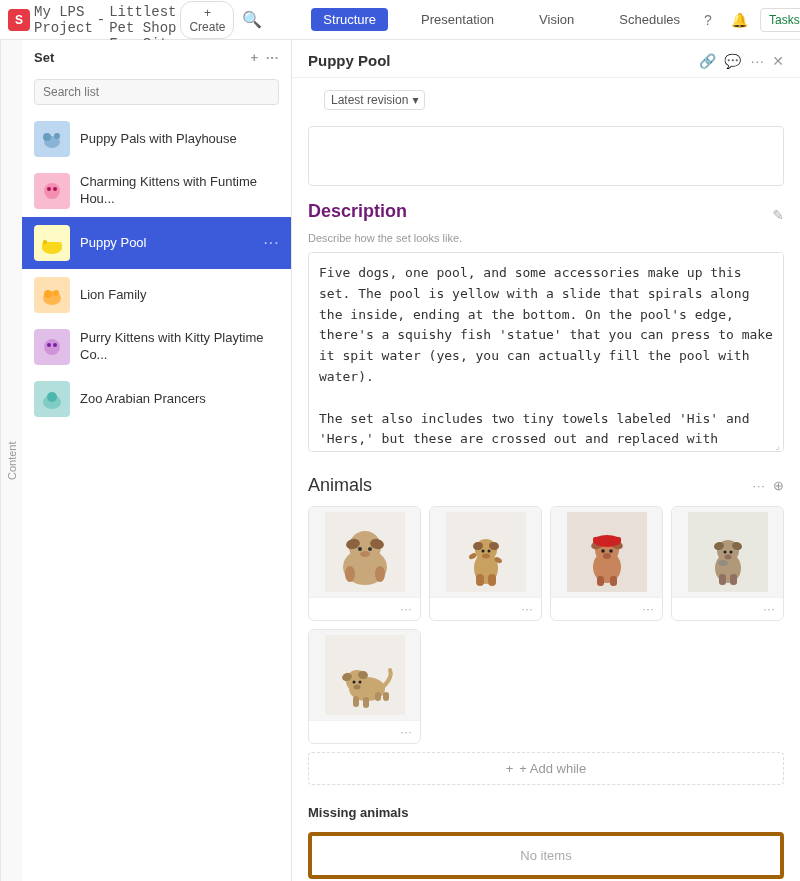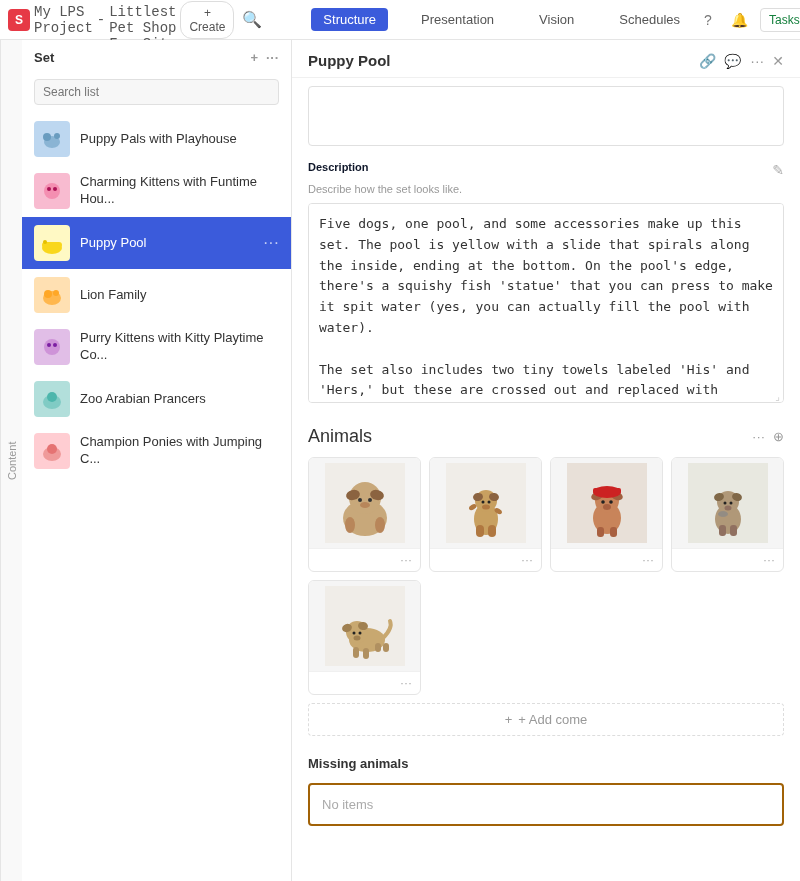--- a/index.html
+++ b/index.html
@@ -117,21 +117,21 @@
     .top-text-area {
       border: 1px solid #e0e0e0; border-radius: 4px;
       height: 60px; margin-bottom: 12px; margin-top: 8px;
       background: #fff; resize: none; width: 100%; padding: 8px;
       font-size: 13px; outline: none; overflow: hidden;
     }
 
     
     .section { margin-bottom: 20px; }
     .section-title {
-      font-size: 11px; font-weight: 600; color: #0f172a;
+      font-size: 18px; font-weight: 600; color: #701a75;
       margin-bottom: 6px;
     }
     .section-subtitle { font-size: 11px; color: #999; margin-bottom: 8px; }
     .description-textarea {
       width: 100%; border: 1px solid #e0e0e0; border-radius: 4px;
       padding: 10px; font-size: 13px; line-height: 1.6; color: #333;
       resize: none; height: 200px; outline: none; background: #fff;
       overflow-y: auto;
     }
 
@@ -167,22 +167,22 @@
     .add-item-btn {
       width: 100%; padding: 8px; border: 1px dashed #ddd; border-radius: 4px;
       background: #fff; color: #999; font-size: 13px; cursor: pointer;
       display: flex; align-items: center; justify-content: center; gap: 6px;
     }
 
     
     .missing-section { margin-bottom: 20px; }
     .missing-title { font-size: 13px; font-weight: 600; color: #333; margin-bottom: 8px; }
     .no-items {
-      border: 2px solid #a16207; border-radius: 4px; padding: 12px;
-      color: #aaa; font-size: 13px;
+      border: 4px solid #a16207; border-radius: 4px; padding: 12px;
+      text-align: center; color: #aaa; font-size: 13px;
     }
 
     .section-header-row {
       display: flex; align-items: center; margin-bottom: 4px;
     }
     .section-header-actions { margin-left: auto; display: flex; gap: 8px; align-items: center; }
     .section-icon-btn { color: #aaa; cursor: pointer; font-size: 14px; }
 
     .textarea-wrapper {
       position: relative;
@@ -310,46 +310,41 @@
           <svg viewBox="0 0 30 30" xmlns="http://www.w3.org/2000/svg">
               <rect width="30" height="30" rx="3" fill="#b2dfdb"></rect>
               <ellipse cx="15" cy="18" rx="9" ry="7" fill="#80cbc4"></ellipse>
               <circle cx="15" cy="13" r="5" fill="#4db6ac"></circle>
             </svg>
         </div>
         <span class="item-label">Zoo Arabian Prancers</span>
 
       </div>
 
-      <div class="sidebar-item">
-        <div class="item-thumb thumb-red">
-          <svg viewBox="0 0 30 30" xmlns="http://www.w3.org/2000/svg">
-              <rect width="30" height="30" rx="3" fill="#ffcdd2"></rect>
-              <ellipse cx="15" cy="18" rx="9" ry="7" fill="#ef9a9a"></ellipse>
-              <circle cx="15" cy="13" r="5" fill="#e57373"></circle>
-            </svg>
-        </div>
-        <span class="item-label">Champion Ponies with Jumping C...</span>
-
-      </div>
 
     </div>
   </div>
 
   <div class="main-content">
     <div class="content-header">
       <span class="content-title">Puppy Pool</span>
       <div class="content-header-actions">
         <span class="header-icon">🔗</span>
         <span class="header-icon">💬</span>
         <span class="header-icon">···</span>
         <span class="header-icon">✕</span>
       </div>
     </div>
 
+    <div style="display:flex; align-items:center; padding: 4px 16px 0; gap: 6px;">
+      <div class="revision-selector">
+        <span>Latest revision</span>
+        <span>▾</span>
+      </div>
+    </div>
 
     <div class="content-body">
 
       
       <textarea class="top-text-area" style=""></textarea>
 
       
       <div class="section">
         <div class="section-header-row">
           <span class="section-title">Description</span>
@@ -497,21 +492,21 @@
               </svg>
             </div>
             <div class="animal-card-footer">
               <span class="animal-dots">···</span>
             </div>
           </div>
         </div>
 
         <button class="add-item-btn">
           <span>+</span>
-          <span>+ Add come</span>
+          <span>+ Add while</span>
         </button>
       </div>
 
       
       <div class="missing-section">
         <div class="section-header-row">
           <span class="missing-title">Missing animals</span>
         </div>
         <div class="no-items">No items</div>
       </div>

